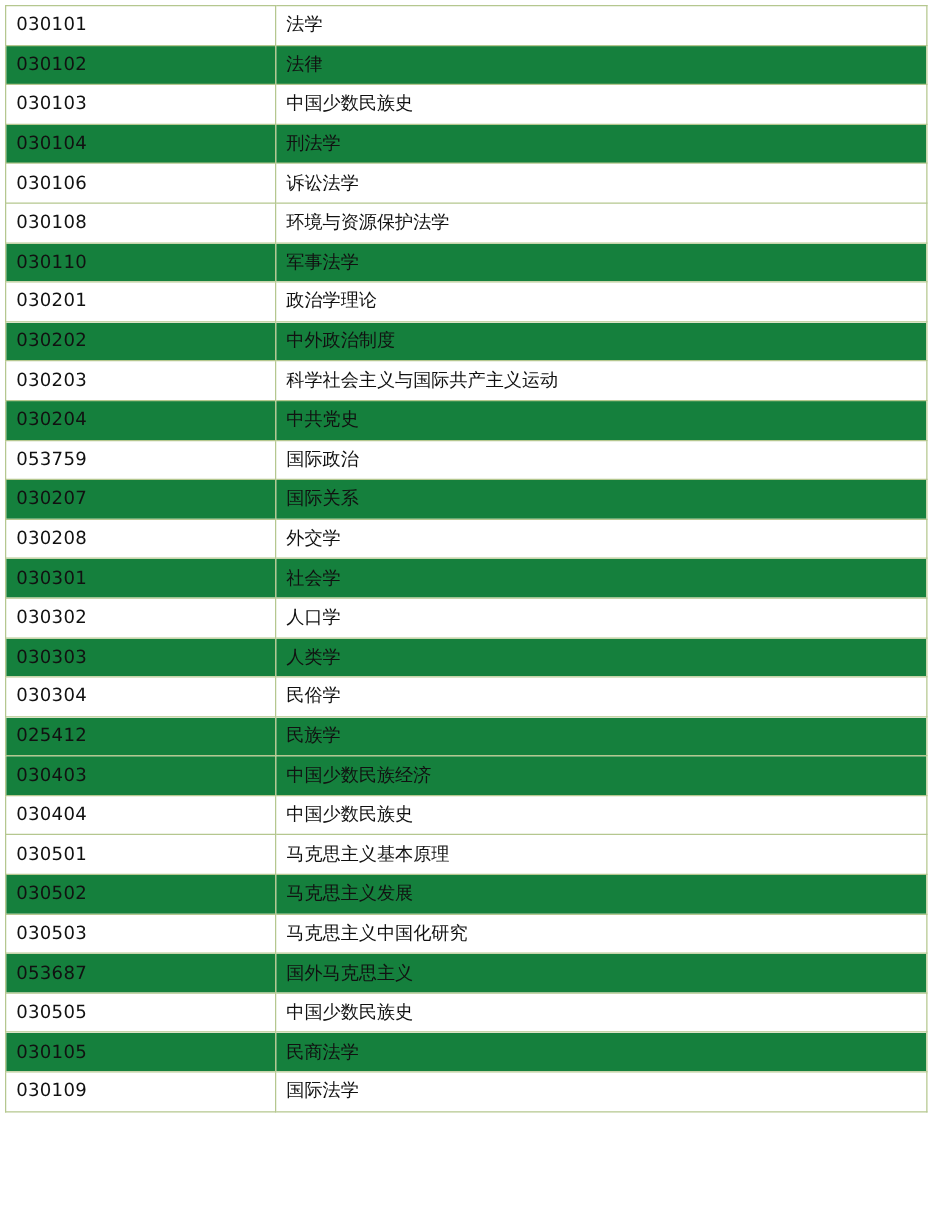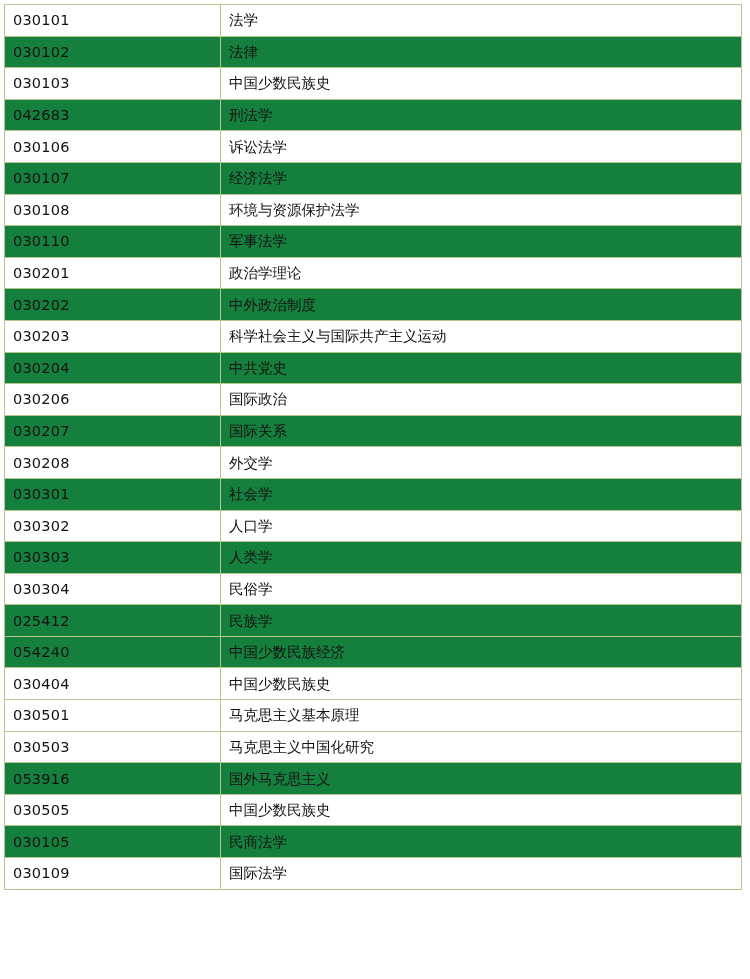--- a/index.html
+++ b/index.html
@@ -63,30 +63,26 @@
         </tr>
         <tr class="row-shaded">
           <td class="col-code">030102</td>
           <td class="col-name">法律</td>
         </tr>
         <tr class="row-plain">
           <td class="col-code">030103</td>
           <td class="col-name">中国少数民族史</td>
         </tr>
         <tr class="row-shaded">
-          <td class="col-code">042683</td>
+          <td class="col-code">030104</td>
           <td class="col-name">刑法学</td>
         </tr>
         <tr class="row-plain">
           <td class="col-code">030106</td>
           <td class="col-name">诉讼法学</td>
-        </tr>
-        <tr class="row-shaded">
-          <td class="col-code">030107</td>
-          <td class="col-name">经济法学</td>
         </tr>
         <tr class="row-plain">
           <td class="col-code">030108</td>
           <td class="col-name">环境与资源保护法学</td>
         </tr>
         <tr class="row-shaded">
           <td class="col-code">030110</td>
           <td class="col-name">军事法学</td>
         </tr>
         <tr class="row-plain">
@@ -99,21 +95,21 @@
         </tr>
         <tr class="row-plain">
           <td class="col-code">030203</td>
           <td class="col-name">科学社会主义与国际共产主义运动</td>
         </tr>
         <tr class="row-shaded">
           <td class="col-code">030204</td>
           <td class="col-name">中共党史</td>
         </tr>
         <tr class="row-plain">
-          <td class="col-code">030206</td>
+          <td class="col-code">053759</td>
           <td class="col-name">国际政治</td>
         </tr>
         <tr class="row-shaded">
           <td class="col-code">030207</td>
           <td class="col-name">国际关系</td>
         </tr>
         <tr class="row-plain">
           <td class="col-code">030208</td>
           <td class="col-name">外交学</td>
         </tr>
@@ -131,37 +127,41 @@
         </tr>
         <tr class="row-plain">
           <td class="col-code">030304</td>
           <td class="col-name">民俗学</td>
         </tr>
         <tr class="row-shaded">
           <td class="col-code">025412</td>
           <td class="col-name">民族学</td>
         </tr>
         <tr class="row-shaded">
-          <td class="col-code">054240</td>
+          <td class="col-code">030403</td>
           <td class="col-name">中国少数民族经济</td>
         </tr>
         <tr class="row-plain">
           <td class="col-code">030404</td>
           <td class="col-name">中国少数民族史</td>
         </tr>
         <tr class="row-plain">
           <td class="col-code">030501</td>
           <td class="col-name">马克思主义基本原理</td>
         </tr>
+        <tr class="row-shaded">
+          <td class="col-code">030502</td>
+          <td class="col-name">马克思主义发展</td>
+        </tr>
         <tr class="row-plain">
           <td class="col-code">030503</td>
           <td class="col-name">马克思主义中国化研究</td>
         </tr>
         <tr class="row-shaded">
-          <td class="col-code">053916</td>
+          <td class="col-code">053687</td>
           <td class="col-name">国外马克思主义</td>
         </tr>
         <tr class="row-plain">
           <td class="col-code">030505</td>
           <td class="col-name">中国少数民族史</td>
         </tr>
         <tr class="row-shaded">
           <td class="col-code">030105</td>
           <td class="col-name">民商法学</td>
         </tr>

